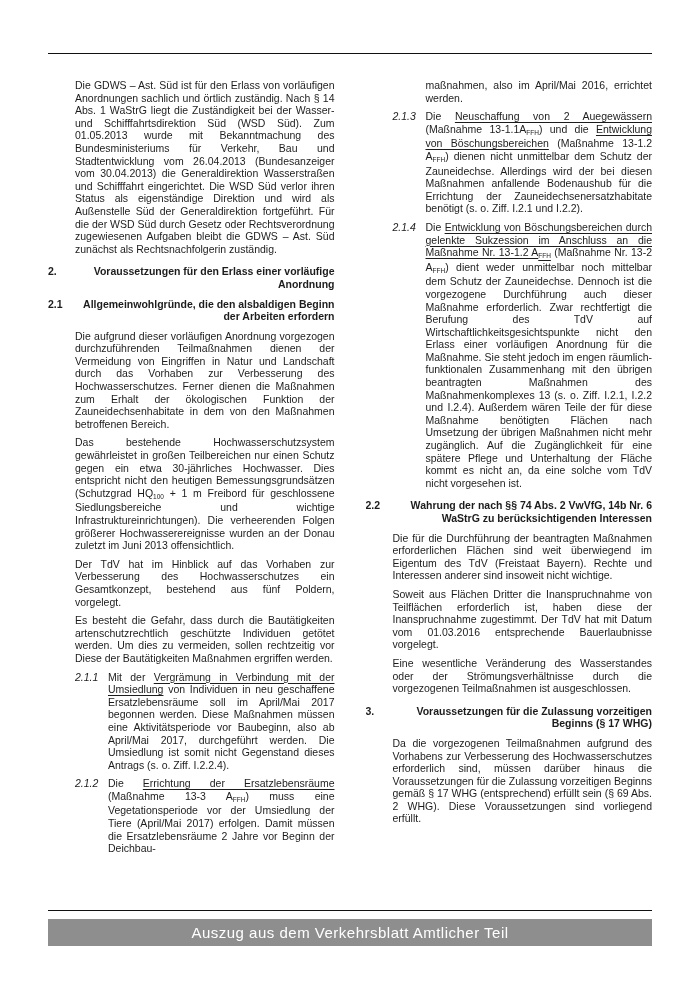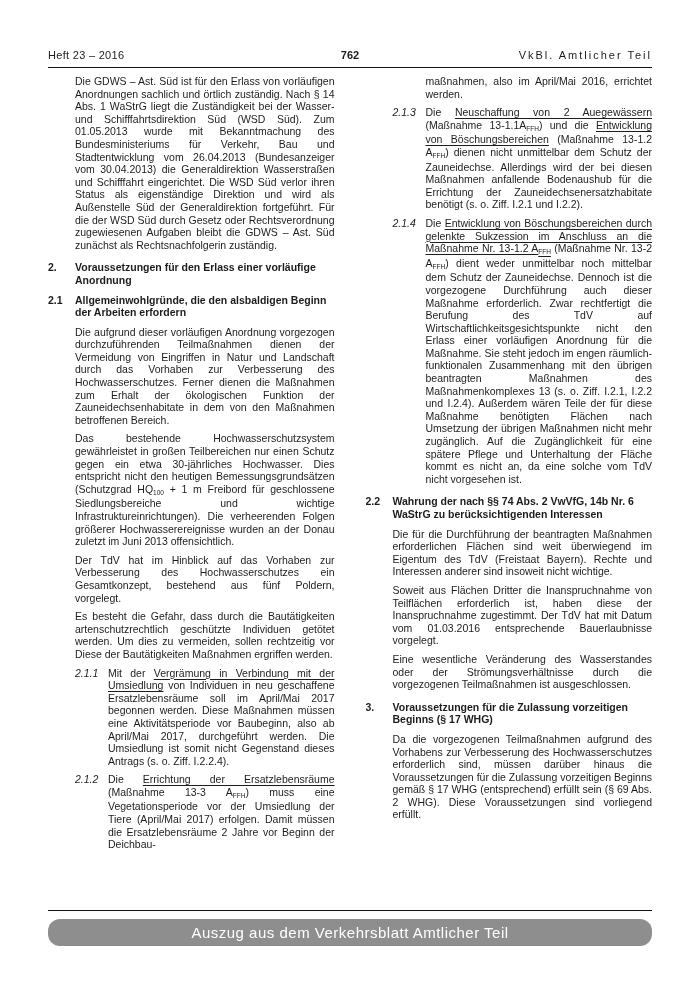--- a/index.html
+++ b/index.html
@@ -21,67 +21,61 @@
     font-size:11px;line-height:14px;
   }
   .h-left{flex:1;text-align:left;letter-spacing:0.3px;}
   .h-center{flex:1;text-align:center;font-weight:bold;}
   .h-right{flex:1;text-align:right;letter-spacing:2px;}
   .header-rule{border-bottom:1.4px solid #111;margin-top:5px;}
   
   .columns{
     display:flex;
     gap:31px;
-    margin-top:7px;
+    margin-top:25px;
     flex:1 1 auto;
     overflow:hidden;
   }
   .col{flex:1 1 0;overflow:hidden;font-size:10.5px;line-height:12.6px;}
   .para{
     margin:0 0 6px 27px;
     text-align:justify;
   }
   .para.cont{margin-left:60px;}
   .heading{
     display:flex;
     font-weight:bold;
     margin:10px 0 7px 0;
   }
   .heading .num{flex:0 0 27px;}
-  .heading .htext{flex:1;}
+  .heading .htext{flex:1;text-align:right;}
   .item{
     display:flex;
     margin:0 0 6px 27px;
   }
   .item .inum{flex:0 0 33px;font-style:italic;}
   .item .itext{flex:1;text-align:justify;}
   .sub{font-size:0.62em;position:relative;top:0.28em;letter-spacing:0;}
   .u{text-decoration:underline;text-underline-offset:1.5px;}
   
   .bottom-rule{border-bottom:1.4px solid #111;margin-top:2px;}
   .banner{
     margin:8px 0 0 0;
     height:27px;
     display:flex;align-items:center;justify-content:center;
     font-size:15px;
     letter-spacing:0.5px;
-    border-radius:12px;
   }
   .page-bottom-space{height:44px;}
 </style>
 </head>
 <body>
 
 <div class="page">
 
-  <header class="page-header">
-    <span class="h-left">Heft 23 – 2016</span>
-    <span class="h-center">762</span>
-    <span class="h-right">VkBl. Amtlicher Teil</span>
-  </header>
   <div class="header-rule"></div>
 
   <main class="columns">
 
     <section class="col">
       <p class="para" style="margin-top:0;">Die GDWS – Ast. Süd ist für den Erlass von vorläufigen Anordnungen sachlich und örtlich zuständig. Nach § 14 Abs. 1 WaStrG liegt die Zuständigkeit bei der Wasser- und Schifffahrtsdirektion Süd (WSD Süd). Zum 01.05.2013 wurde mit Bekanntmachung des Bundesministeriums für Verkehr, Bau und Stadtentwicklung vom 26.04.2013 (Bundesanzeiger vom 30.04.2013) die Generaldirektion Wasserstraßen und Schifffahrt eingerichtet. Die WSD Süd verlor ihren Status als eigenständige Direktion und wird als Außenstelle Süd der Generaldirektion fortgeführt. Für die der WSD Süd durch Gesetz oder Rechtsverordnung zugewiesenen Aufgaben bleibt die GDWS – Ast. Süd zunächst als Rechtsnachfolgerin zuständig.</p>
 
       <div class="heading">
         <span class="num">2.</span>
         <span class="htext">Voraussetzungen für den Erlass einer vorläufige Anordnung</span>

